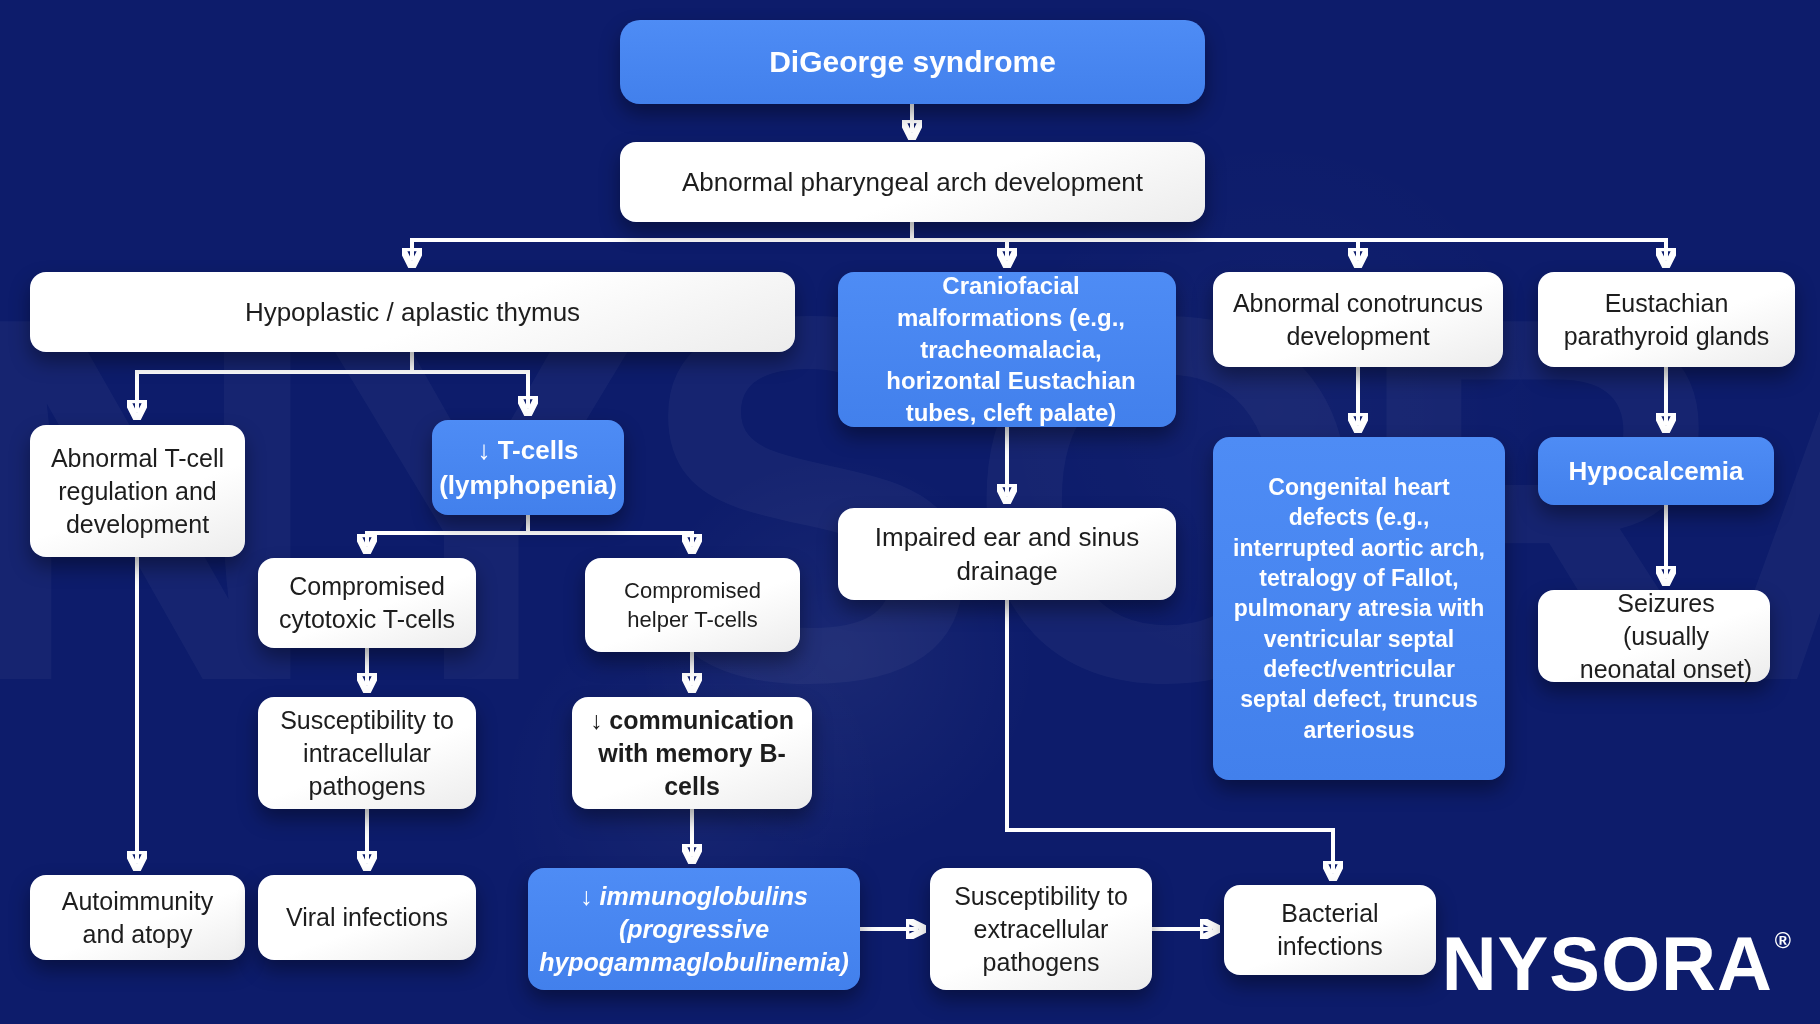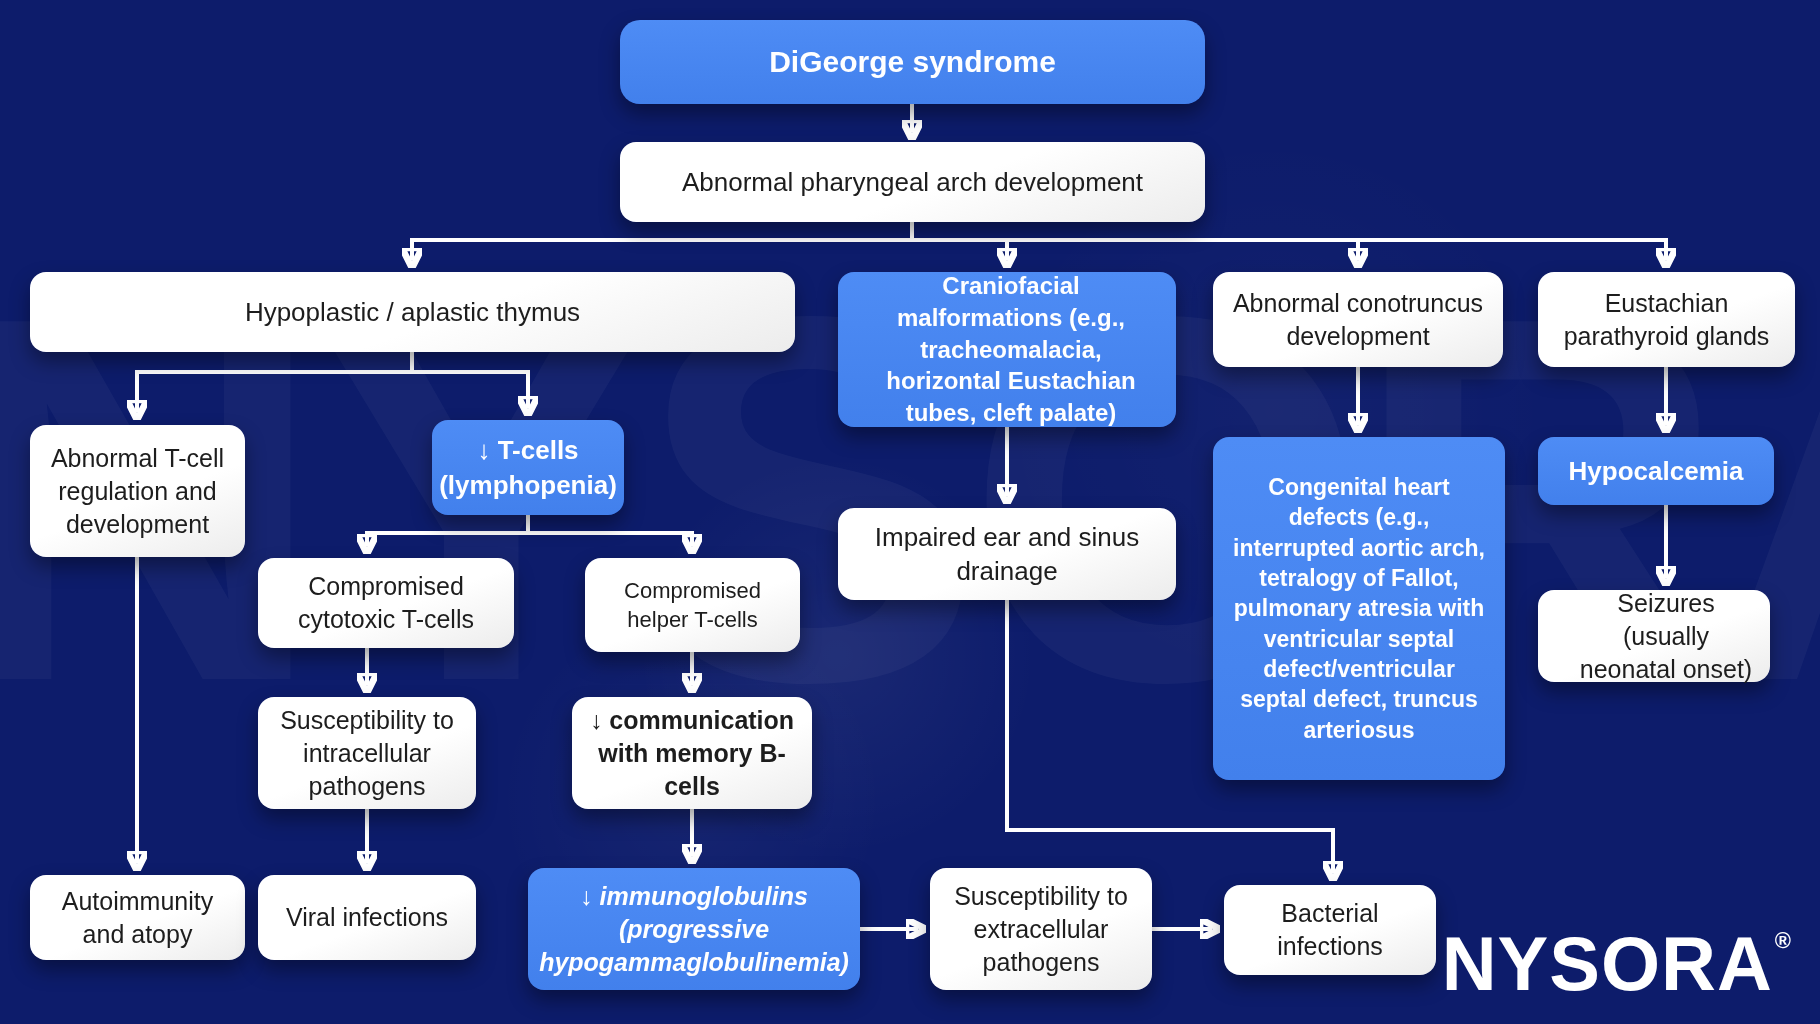--- a/index.html
+++ b/index.html
@@ -94,21 +94,21 @@
 <div class="node white" style="left:620px;  top:142px; width:585px; height:80px;  font-size:26px;">Abnormal pharyngeal arch development</div>
 
 <div class="node white" style="left:30px;   top:272px; width:765px; height:80px;  font-size:26px;">Hypoplastic / aplastic thymus</div>
 <div class="node blue" style="left:838px;  top:272px; width:338px; height:155px; font-size:24px;padding-left:24px;">Craniofacial malformations (e.g., tracheomalacia, horizontal Eustachian tubes, cleft palate)</div>
 <div class="node white" style="left:1213px; top:272px; width:290px; height:95px;  font-size:25px;">Abnormal conotruncus development</div>
 <div class="node white" style="left:1538px; top:272px; width:257px; height:95px;  font-size:25px;">Eustachian parathyroid glands</div>
 
 <div class="node white" style="left:30px;   top:425px; width:215px; height:132px; font-size:25px;">Abnormal T-cell regulation and development</div>
 <div class="node blue" style="left:432px;  top:420px; width:192px; height:95px;  font-size:26px;">↓ T-cells (lymphopenia)</div>
 
-<div class="node white" style="left:258px;  top:558px; width:256px; height:90px;  font-size:25px;">Compromised cytotoxic T-cells</div>
+<div class="node white" style="left:258px;  top:558px; width:218px; height:90px;  font-size:25px;">Compromised cytotoxic T-cells</div>
 <div class="node white" style="left:585px;  top:558px; width:215px; height:94px;  font-size:22px;">Compromised helper T-cells</div>
 
 <div class="node white" style="left:258px;  top:697px; width:218px; height:112px; font-size:25px;">Susceptibility to intracellular pathogens</div>
 <div class="node white" style="left:572px;  top:697px; width:240px; height:112px; font-size:25px;font-weight:bold;">↓ communication with memory B-cells</div>
 
 <div class="node white" style="left:30px;   top:875px; width:215px; height:85px;  font-size:25px;">Autoimmunity and atopy</div>
 <div class="node white" style="left:258px;  top:875px; width:218px; height:85px;  font-size:25px;">Viral infections</div>
 <div class="node blue" style="left:528px;  top:868px; width:332px; height:122px; font-size:25px;font-style:italic;">↓ immunoglobulins (progressive hypogammaglobulinemia)</div>
 <div class="node white" style="left:930px;  top:868px; width:222px; height:122px; font-size:25px;">Susceptibility to extracellular pathogens</div>
 <div class="node white" style="left:1224px; top:885px; width:212px; height:90px;  font-size:25px;">Bacterial infections</div>

